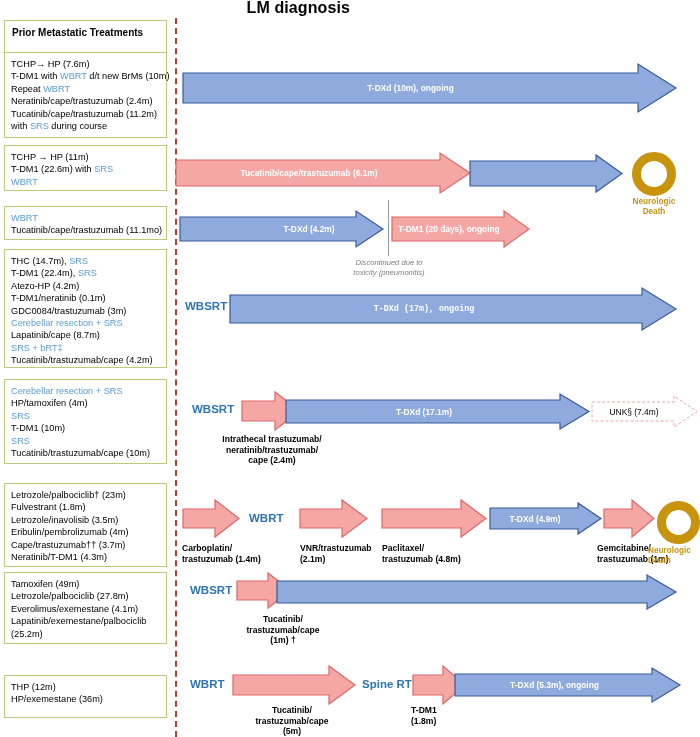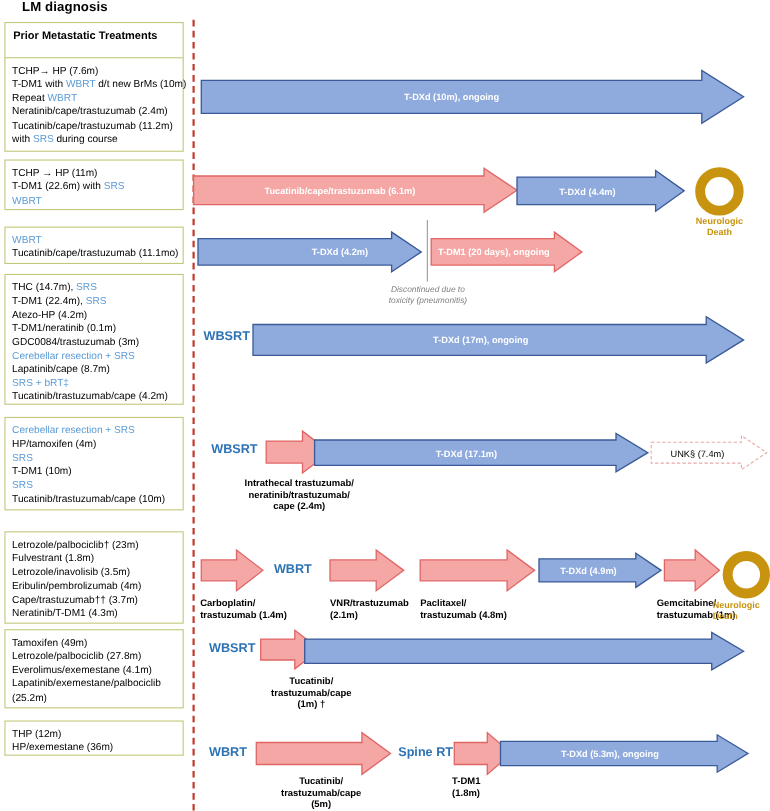--- a/index.html
+++ b/index.html
@@ -5,22 +5,22 @@
   html,body{margin:0;padding:0;background:#ffffff;}
   body{
     font-family:"Liberation Sans", sans-serif;
     width:700px;height:737px;position:relative;overflow:hidden;
     color:#000;
   }
   .canvas{position:absolute;left:0;top:0;width:700px;height:737px;}
 
   
   .title{
-    position:absolute;left:0;top:-1px;width:350px;text-align:left;
-    font-size:12px;font-weight:bold;letter-spacing:.1px;margin-left:20px;
+    position:absolute;left:0;top:-1px;width:350px;text-align:right;
+    font-size:16px;font-weight:bold;letter-spacing:.1px;
   }
 
   
   .pmt-box{
     position:absolute;left:4px;width:163px;
     border:1px solid #c3c77a;background:#fff;
     box-sizing:border-box;
     padding:5px 6px 12px 6px;
     font-size:9.2px;line-height:12.4px;
   }
@@ -135,21 +135,21 @@
       <div class="ln"><span>Cape/trastuzumab†† (3.7m)</span></div>
       <div class="ln"><span>Neratinib/T-DM1 (4.3m)</span></div>
     </div>
   <div class="pmt-box" id="lbox6" style="top:572px;height:72px;">
       <div class="ln"><span>Tamoxifen (49m)</span></div>
       <div class="ln"><span>Letrozole/palbociclib (27.8m)</span></div>
       <div class="ln"><span>Everolimus/exemestane (4.1m)</span></div>
       <div class="ln"><span>Lapatinib/exemestane/palbociclib</span></div>
       <div class="ln"><span>(25.2m)</span></div>
     </div>
-  <div class="pmt-box" id="lbox7" style="top:655px;height:32px;">
+  <div class="pmt-box" id="lbox7" style="top:675px;height:43px;">
       <div class="ln"><span>THP (12m)</span></div>
       <div class="ln"><span>HP/exemestane (36m)</span></div>
     </div>
 
   <div class="svgwrap" style="left:183px;top:64px;">
     <svg width="493" height="48" viewBox="0 0 493 48">
       <polygon points="0,9 455,9 455,0 493,24 455,48 455,39 0,39" fill="#8faadc" stroke="#3a5a98" stroke-width="1.2"></polygon>
     </svg>
   </div>
   <div class="arrowtext" style="left:183px;top:64px;width:455px;height:48px;">T-DXd (10m), ongoing</div>
@@ -159,21 +159,20 @@
       <polygon points="0,7 264,7 264,0 294,20 264,40 264,33 0,33" fill="#f4a7a5" stroke="#e06666" stroke-width="1.2"></polygon>
     </svg>
   </div>
   <div class="arrowtext" style="left:176px;top:153px;width:266px;height:40px;">Tucatinib/cape/trastuzumab (6.1m)</div>
 
   <div class="svgwrap" style="left:470px;top:155px;">
     <svg width="152" height="37" viewBox="0 0 152 37">
       <polygon points="0,6 126,6 126,0 152,18.5 126,37 126,31 0,31" fill="#8faadc" stroke="#3a5a98" stroke-width="1.2"></polygon>
     </svg>
   </div>
-  <div class="arrowtext" style="left:470px;top:155px;width:128px;height:37px;">T-DXd (4.4m)</div>
 
   <div class="donut" style="left:632px;top:152px;width:44px;height:44px;"></div>
   <div class="donut-label" style="left:620px;top:197px;width:68px;">
     <span>Neurologic</span><br>
     <span>Death</span>
   </div>
 
   <div class="svgwrap" style="left:180px;top:211px;">
     <svg width="203" height="36" viewBox="0 0 203 36">
       <polygon points="0,6 176,6 176,0 203,18 176,36 176,30 0,30" fill="#8faadc" stroke="#3a5a98" stroke-width="1.2"></polygon>
@@ -193,21 +192,21 @@
     </svg>
   </div>
   <div class="arrowtext" style="left:392px;top:211px;width:114px;height:36px;">T-DM1 (20 days), ongoing</div>
 
   <div class="rt-label" style="left:185px;top:300px;">WBSRT</div>
   <div class="svgwrap" style="left:230px;top:288px;">
     <svg width="446" height="42" viewBox="0 0 446 42">
       <polygon points="0,7 412,7 412,0 446,21 412,42 412,35 0,35" fill="#8faadc" stroke="#3a5a98" stroke-width="1.2"></polygon>
     </svg>
   </div>
-  <div class="arrowtext" style="left:230px;top:288px;width:414px;height:42px;">T-DXd (17m), ongoing</div>
+  <div class="arrowtext" style="left:217px;top:288px;width:414px;height:42px;font-family:Liberation Mono, monospace;">T-DXd (17m), ongoing</div>
 
   <div class="rt-label" style="left:192px;top:403px;">WBSRT</div>
   <div class="svgwrap" style="left:242px;top:392px;">
     <svg width="58" height="38" viewBox="0 0 58 38">
       <polygon points="0,9 33,9 33,0 58,19 33,38 33,29 0,29" fill="#f4a7a5" stroke="#e06666" stroke-width="1.2"></polygon>
     </svg>
   </div>
   <div class="cap" style="left:182px;top:434px;width:180px;">
     <span>Intrathecal trastuzumab/</span><br>
     <span>neratinib/trastuzumab/</span><br>

